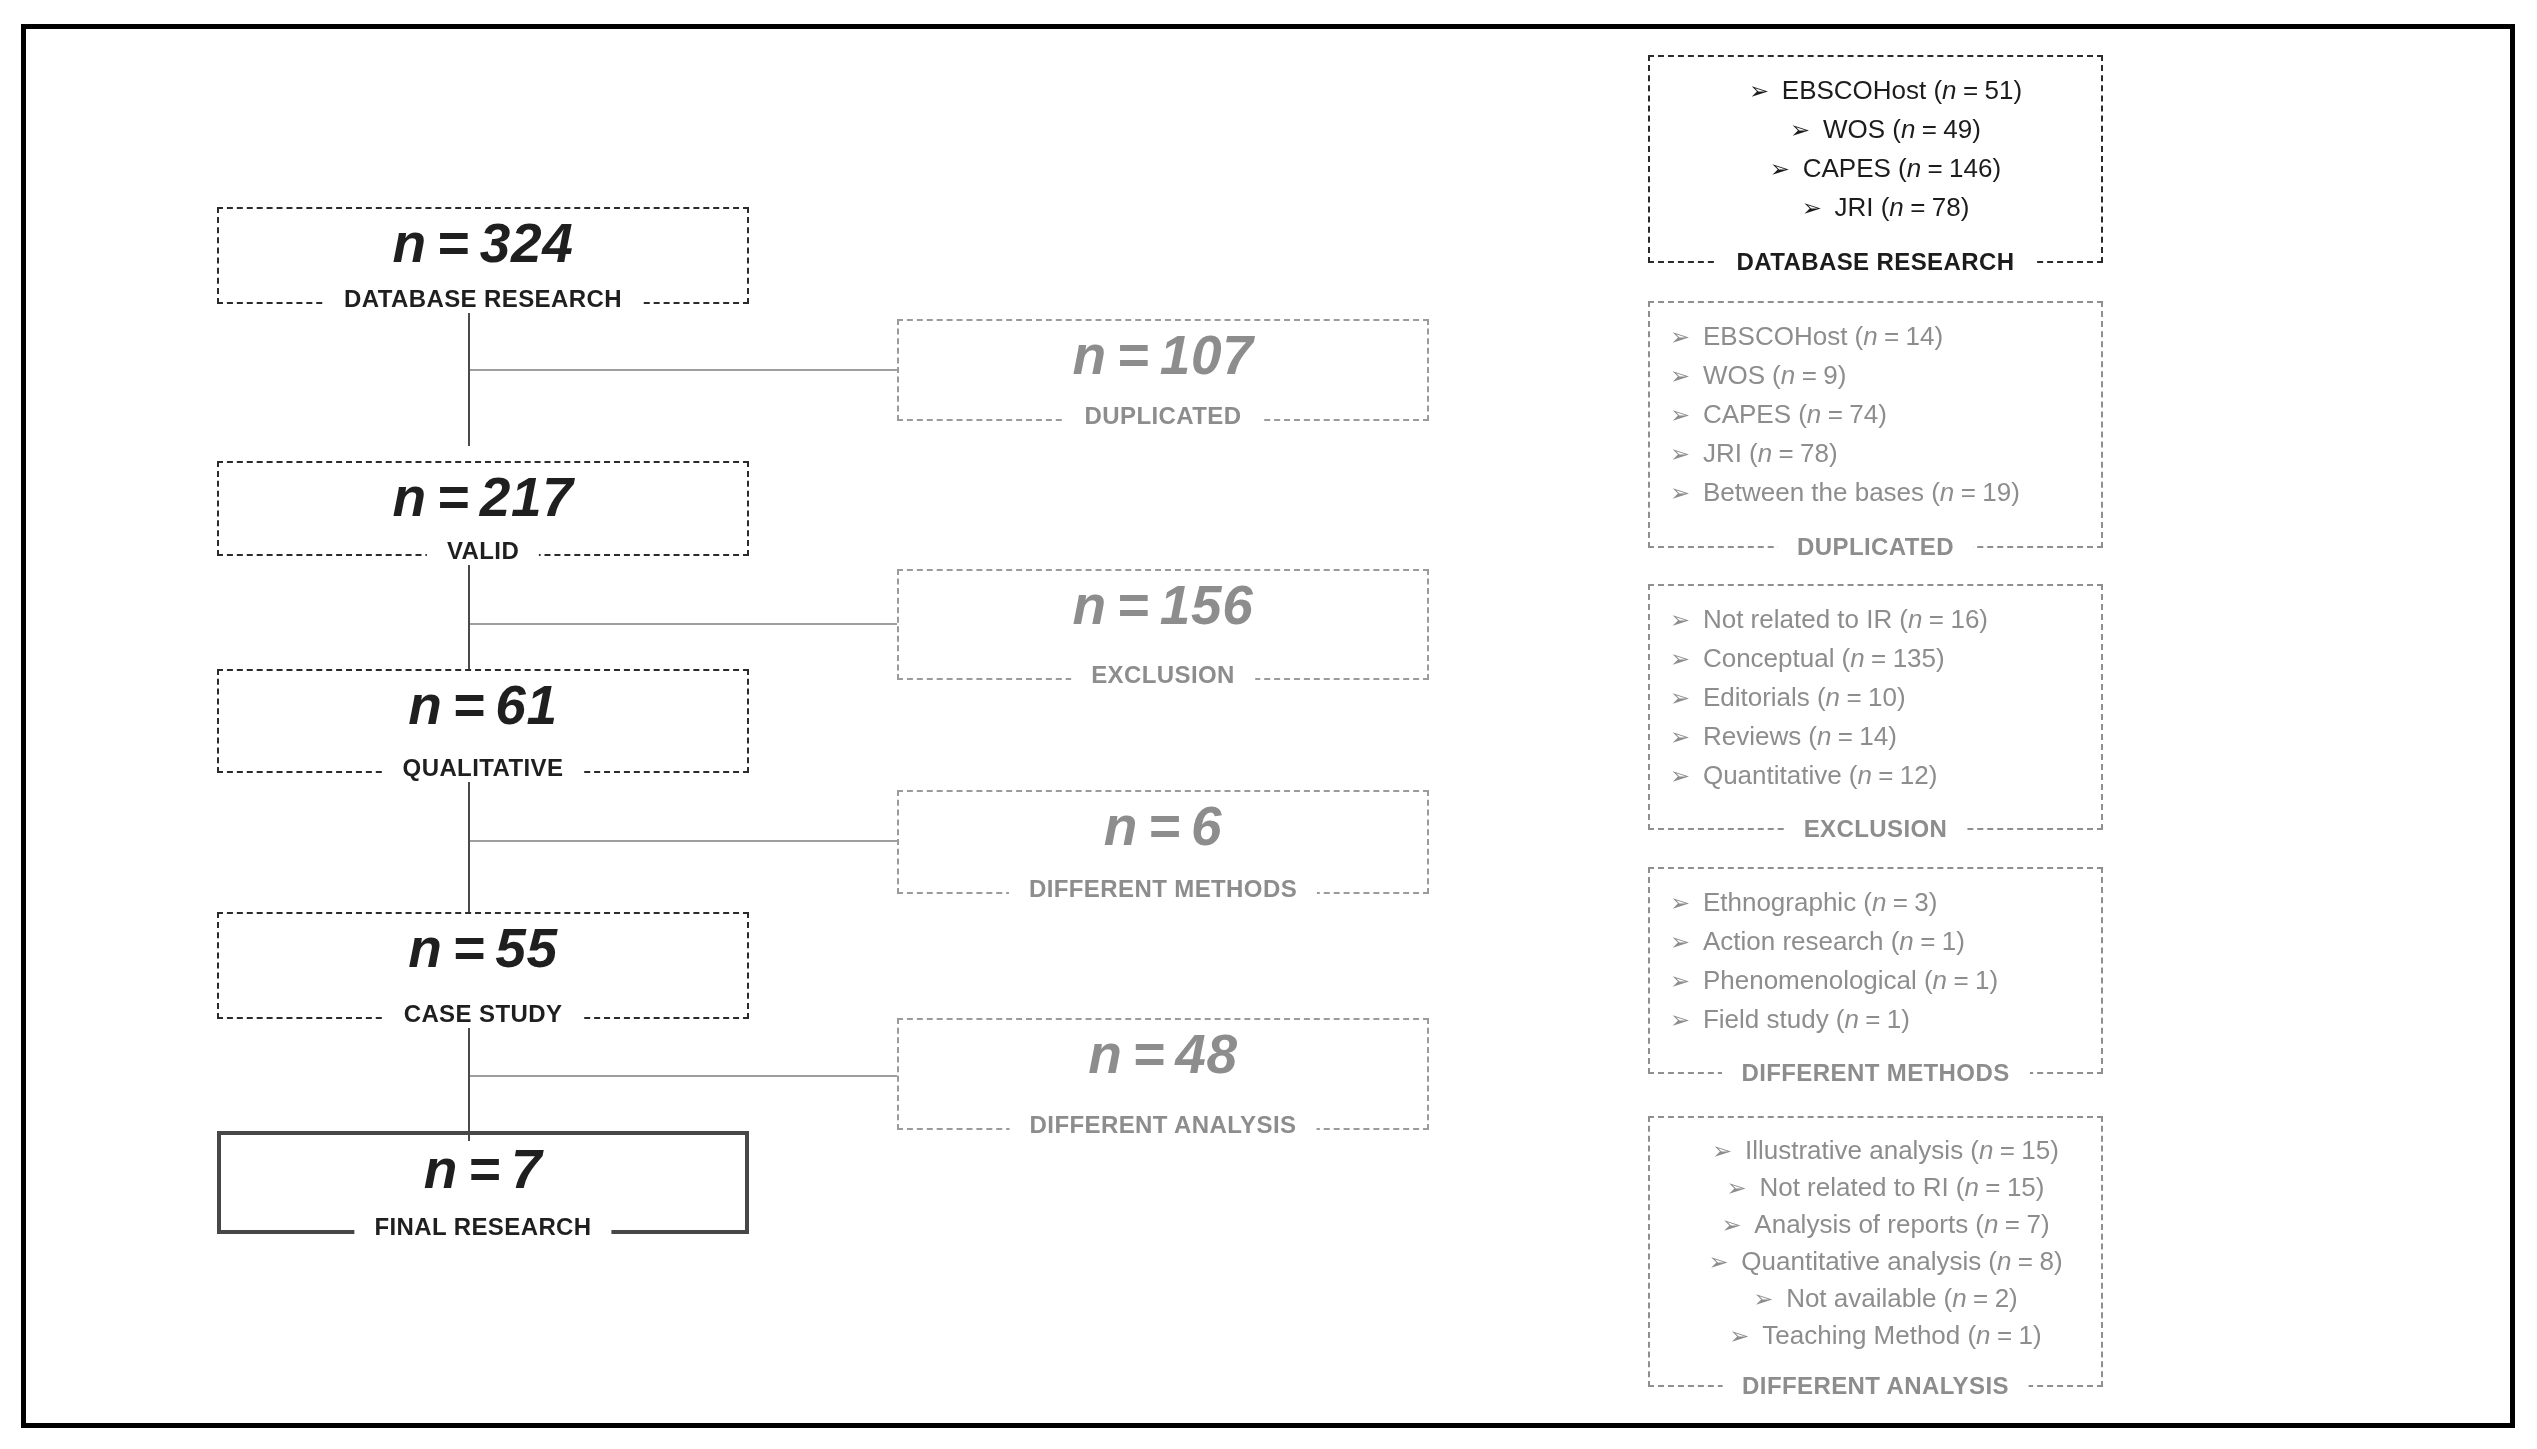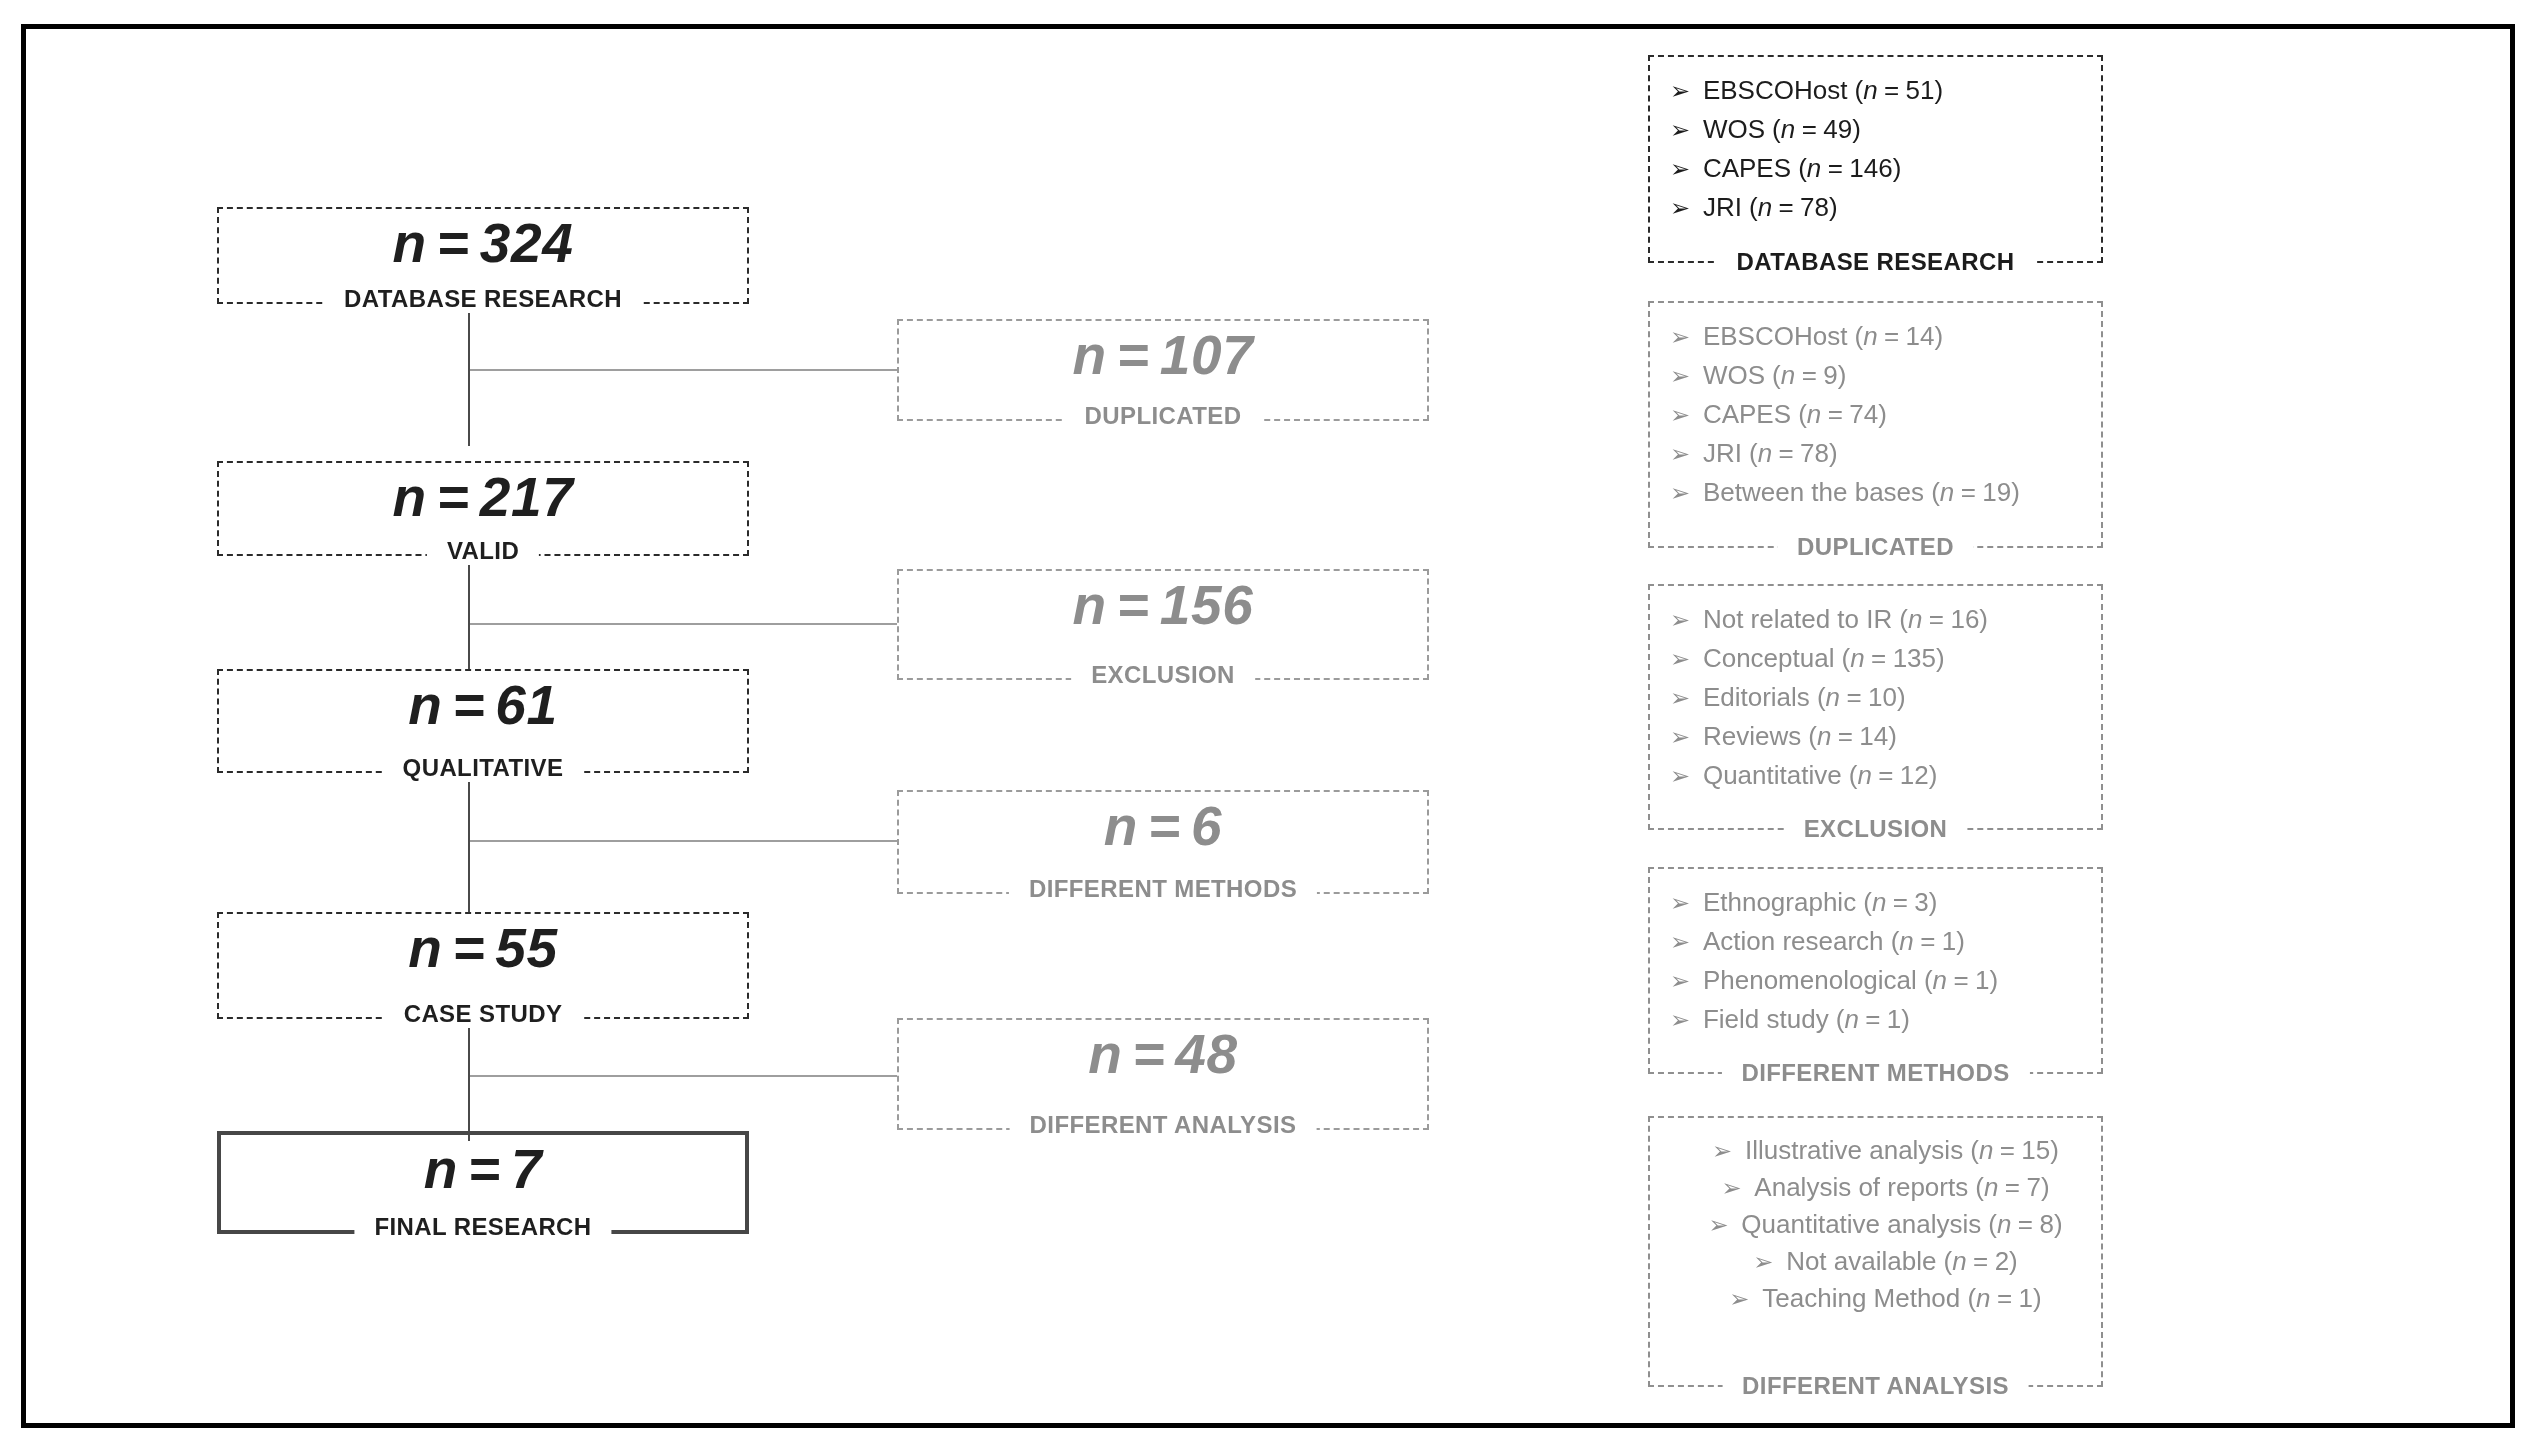--- a/index.html
+++ b/index.html
@@ -51,21 +51,21 @@
     letter-spacing: 0.4px;
   }
   
   .rbox {
     position: absolute;
     left: 1648px;
     width: 455px;
     border: 2.8px dashed #8f8f8f;
     color: #8d8d8d;
   }
-  .rbox.dark { border-color: #2b2b2b; color: #1c1c1c; }
+  .rbox.dark { border-color: #2b2b2b; color: #1c1c1c; text-align: center; }
   .rbox .blabel { bottom: -15px; }
   .items { padding: 14.2px 0 0 20px; }
   .item { font-size: 26px; line-height: 38px; white-space: nowrap; }
   .rbox.tight .item { line-height: 36px; text-align: center; }
   .blt { margin-right: 12.8px; font-size: 24px; }
   .lbl { margin-right: 7.1px; }
   .eq2 { margin: 0 6.4px; }
   .ni { font-style: italic; }
   
   .vline { position: absolute; left: 468px; width: 2.1px; background: #4a4a4a; }
@@ -162,20 +162,21 @@
       <div class="item"><span class="blt">➢</span><span class="lbl">Action research</span><span>(</span><i class="ni">n</i><span class="eq2">=</span><span>1</span><span>)</span></div>
       <div class="item"><span class="blt">➢</span><span class="lbl">Phenomenological</span><span>(</span><i class="ni">n</i><span class="eq2">=</span><span>1</span><span>)</span></div>
       <div class="item"><span class="blt">➢</span><span class="lbl">Field study</span><span>(</span><i class="ni">n</i><span class="eq2">=</span><span>1</span><span>)</span></div>
     </div>
     <div class="blabel">DIFFERENT METHODS</div>
   </div>
 
   <div class="rbox tight" style="top:1116px;height:271px">
     <div class="items">
       <div class="item"><span class="blt">➢</span><span class="lbl">Illustrative analysis</span><span>(</span><i class="ni">n</i><span class="eq2">=</span><span>15</span><span>)</span></div>
+      <div class="item"><span class="blt">➢</span><span class="lbl">Not related to RI</span><span>(</span><i class="ni">n</i><span class="eq2">=</span><span>15</span><span>)</span></div>
       <div class="item"><span class="blt">➢</span><span class="lbl">Analysis of reports</span><span>(</span><i class="ni">n</i><span class="eq2">=</span><span>7</span><span>)</span></div>
       <div class="item"><span class="blt">➢</span><span class="lbl">Quantitative analysis</span><span>(</span><i class="ni">n</i><span class="eq2">=</span><span>8</span><span>)</span></div>
       <div class="item"><span class="blt">➢</span><span class="lbl">Not available</span><span>(</span><i class="ni">n</i><span class="eq2">=</span><span>2</span><span>)</span></div>
       <div class="item"><span class="blt">➢</span><span class="lbl">Teaching Method</span><span>(</span><i class="ni">n</i><span class="eq2">=</span><span>1</span><span>)</span></div>
     </div>
     <div class="blabel">DIFFERENT ANALYSIS</div>
   </div>
 </div>
 
 

